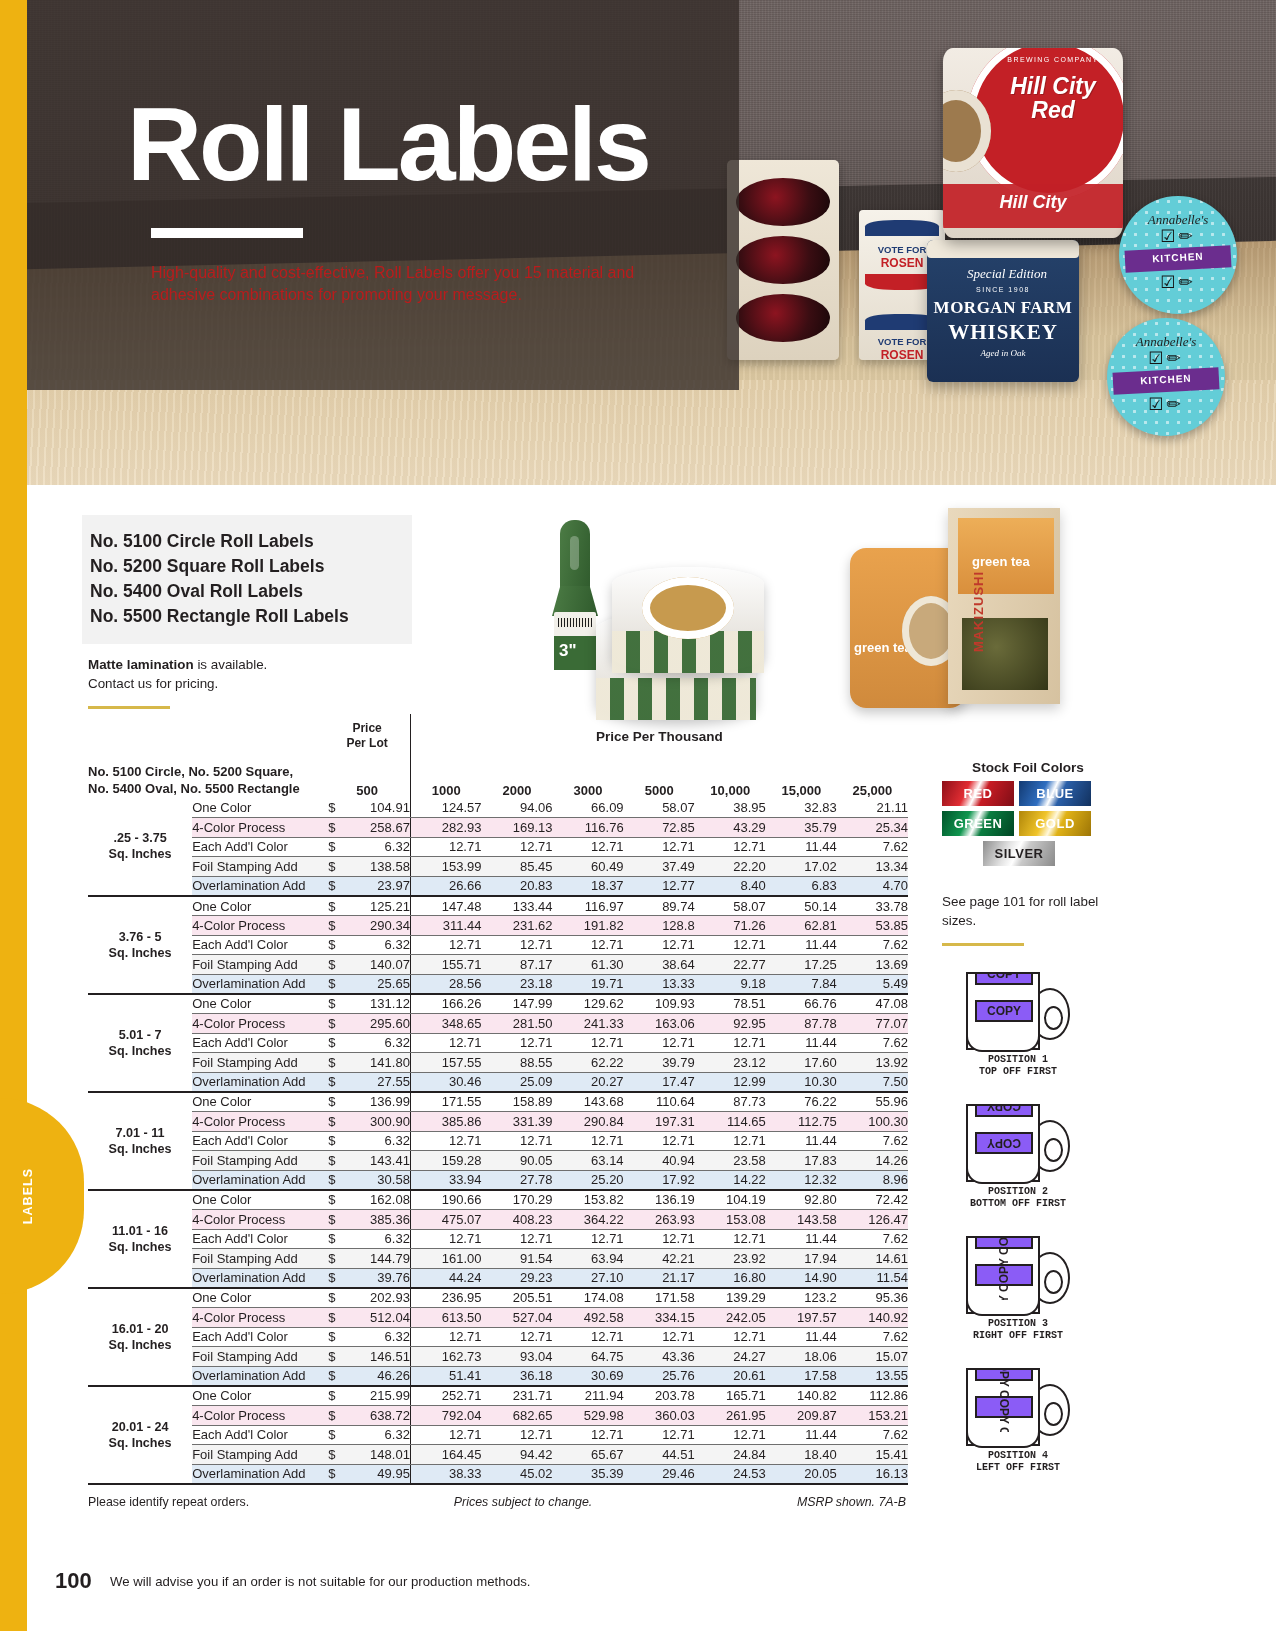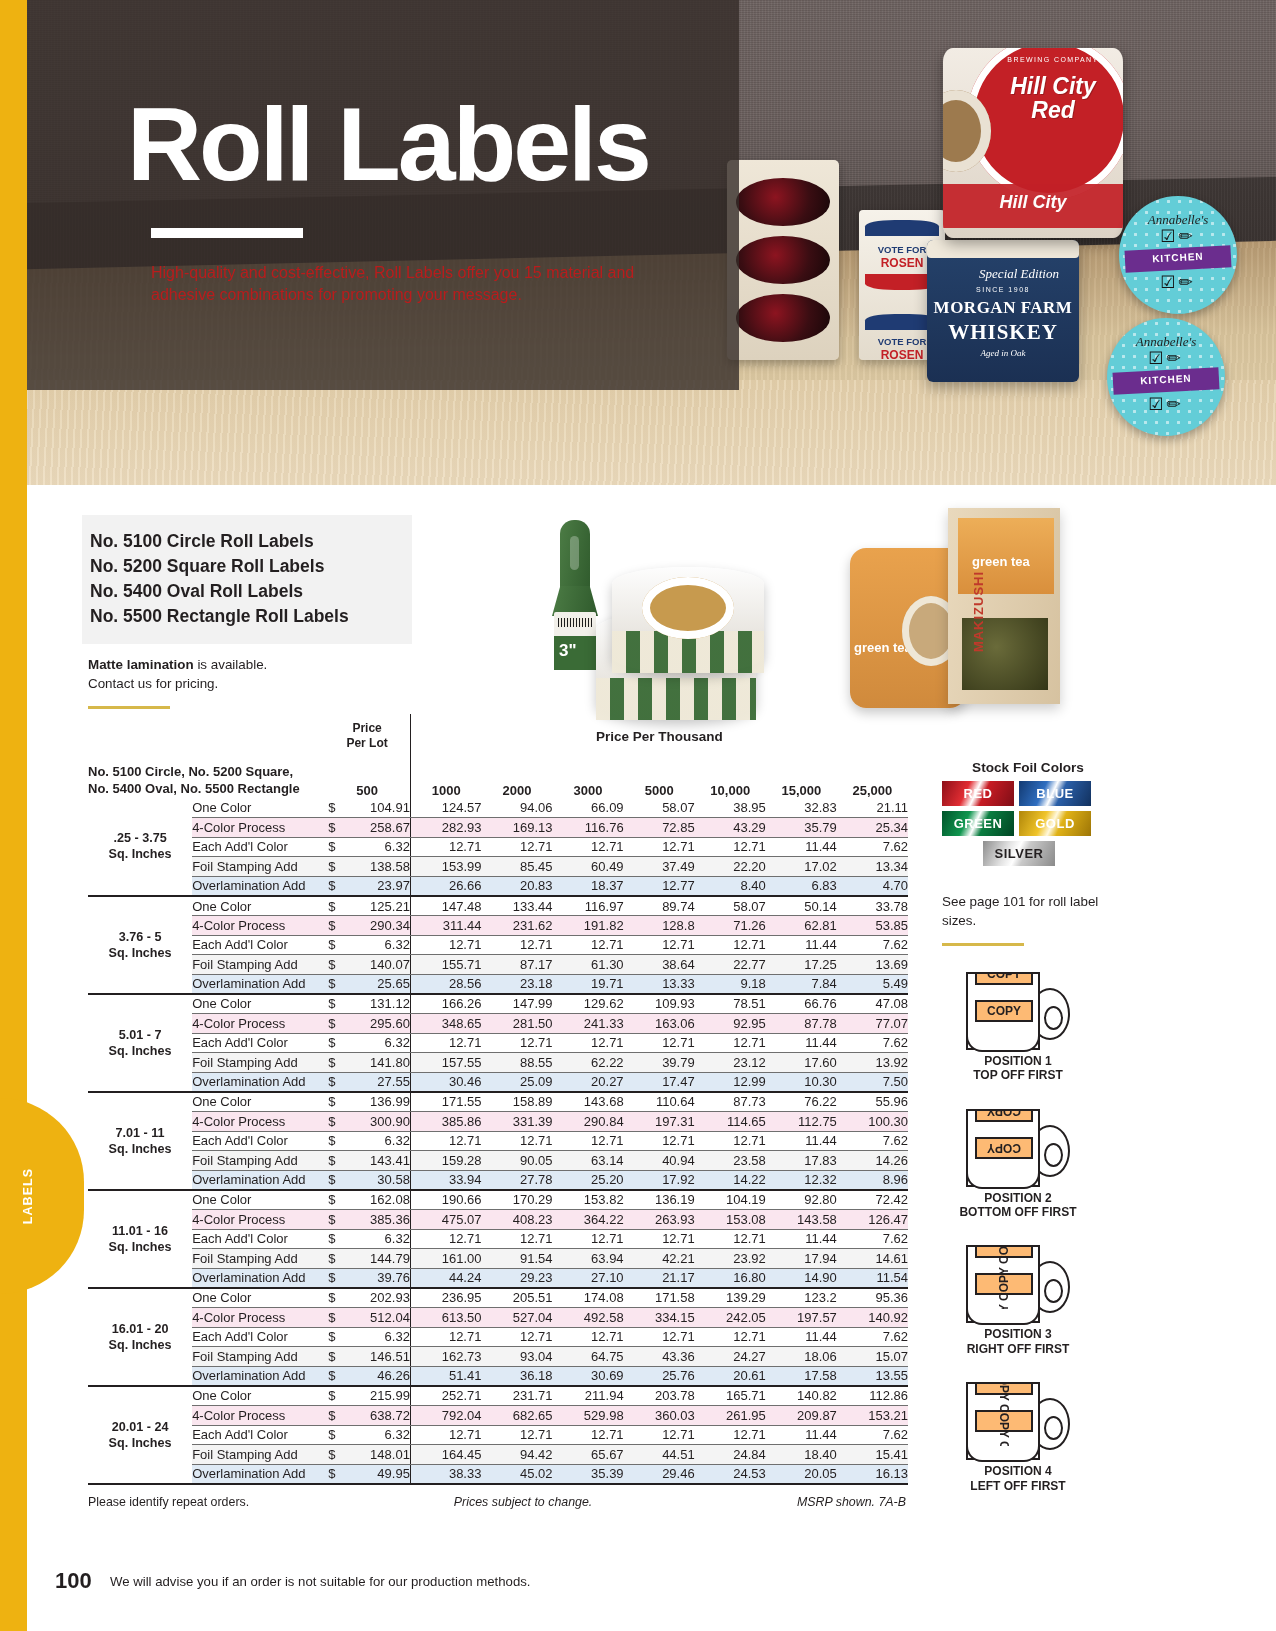--- a/index.html
+++ b/index.html
@@ -120,21 +120,21 @@
 
   .roll-whiskey {
     left:900px; top:240px; width:152px; height:142px;
     background:linear-gradient(180deg,#25426b,#1b3053);
     border-radius:6px;
     box-shadow:0 6px 14px rgba(0,0,0,.3);
     overflow:hidden; color:#fff; text-align:center;
   }
   .roll-whiskey .top { position:absolute; left:0; top:-8px; width:100%; height:26px;
       background:#efe8da; border-radius:4px; }
-  .roll-whiskey .l1 { position:absolute; left:16px; top:26px; width:100%; font-size:13px;
+  .roll-whiskey .l1 { position:absolute; left:4px; top:26px; width:100%; font-size:13px;
       font-style:italic; font-family:"Liberation Serif", serif; }
   .roll-whiskey .l2 { position:absolute; left:0; top:46px; width:100%; font-size:7px; letter-spacing:1.5px; }
   .roll-whiskey .l3 { position:absolute; left:0; top:58px; width:100%; font-size:17px;
       font-weight:bold; font-family:"Liberation Serif", serif; letter-spacing:.5px; }
   .roll-whiskey .l4 { position:absolute; left:0; top:80px; width:100%; font-size:21px;
       font-weight:bold; font-family:"Liberation Serif", serif; letter-spacing:1px; }
   .roll-whiskey .l5 { position:absolute; left:0; top:108px; width:100%; font-size:9px;
       font-style:italic; font-family:"Liberation Serif", serif; }
 
   .roll-vote {
@@ -310,36 +310,36 @@
 
   .pos-block { margin-top:26px; text-align:center; width:160px; }
   .pos-art { position:relative; width:104px; height:78px; margin:0 auto 4px; }
   .pos-body {
     position:absolute; left:0; top:0; width:74px; height:78px;
     border:2.4px solid #231f20; background:#fff; overflow:hidden;
   }
   .pos-cell {
     position:absolute; left:7px; width:58px; height:22px;
     border:2.2px solid #231f20; display:flex; align-items:center; justify-content:center;
-    font-size:12px; font-weight:bold; background:#fdba74;
+    font-size:12px; font-weight:bold; background:#8b5cf6;
   }
   .pos-cell.top { top:-11px; } .pos-cell.mid { top:26px; } .pos-cell.bot { top:63px; }
   .pos-side {
     position:absolute; left:64px; top:16px; width:40px; height:52px;
     border:2.4px solid #231f20; border-radius:50%; background:#fff;
   }
   .pos-side::after {
     content:""; position:absolute; left:12px; top:16px; width:15px; height:20px;
     border:2.4px solid #231f20; border-radius:50%;
   }
   .pos-cap {
     position:absolute; left:0; bottom:-2px; width:74px; height:16px;
     border:2.4px solid #231f20; border-radius:0 0 16px 16px; border-top:none; background:#fff;
   }
-  .pos-name { font-size:12px; font-weight:bold; line-height:1.2; }
+  .pos-name { font-size:10px; font-weight:bold; line-height:1.2;font-family:Liberation Mono, monospace; }
   .rot180 { transform:rotate(180deg); }
   .rot90  { transform:rotate(-90deg); }
   .rotm90 { transform:rotate(90deg); }
 
   
   .pg-num { position:absolute; left:55px; top:1568px; font-size:22px; font-weight:bold; }
   .pg-note{ position:absolute; left:110px; top:1574px; font-size:13.2px; }
 </style>
 </head>
 <body>

